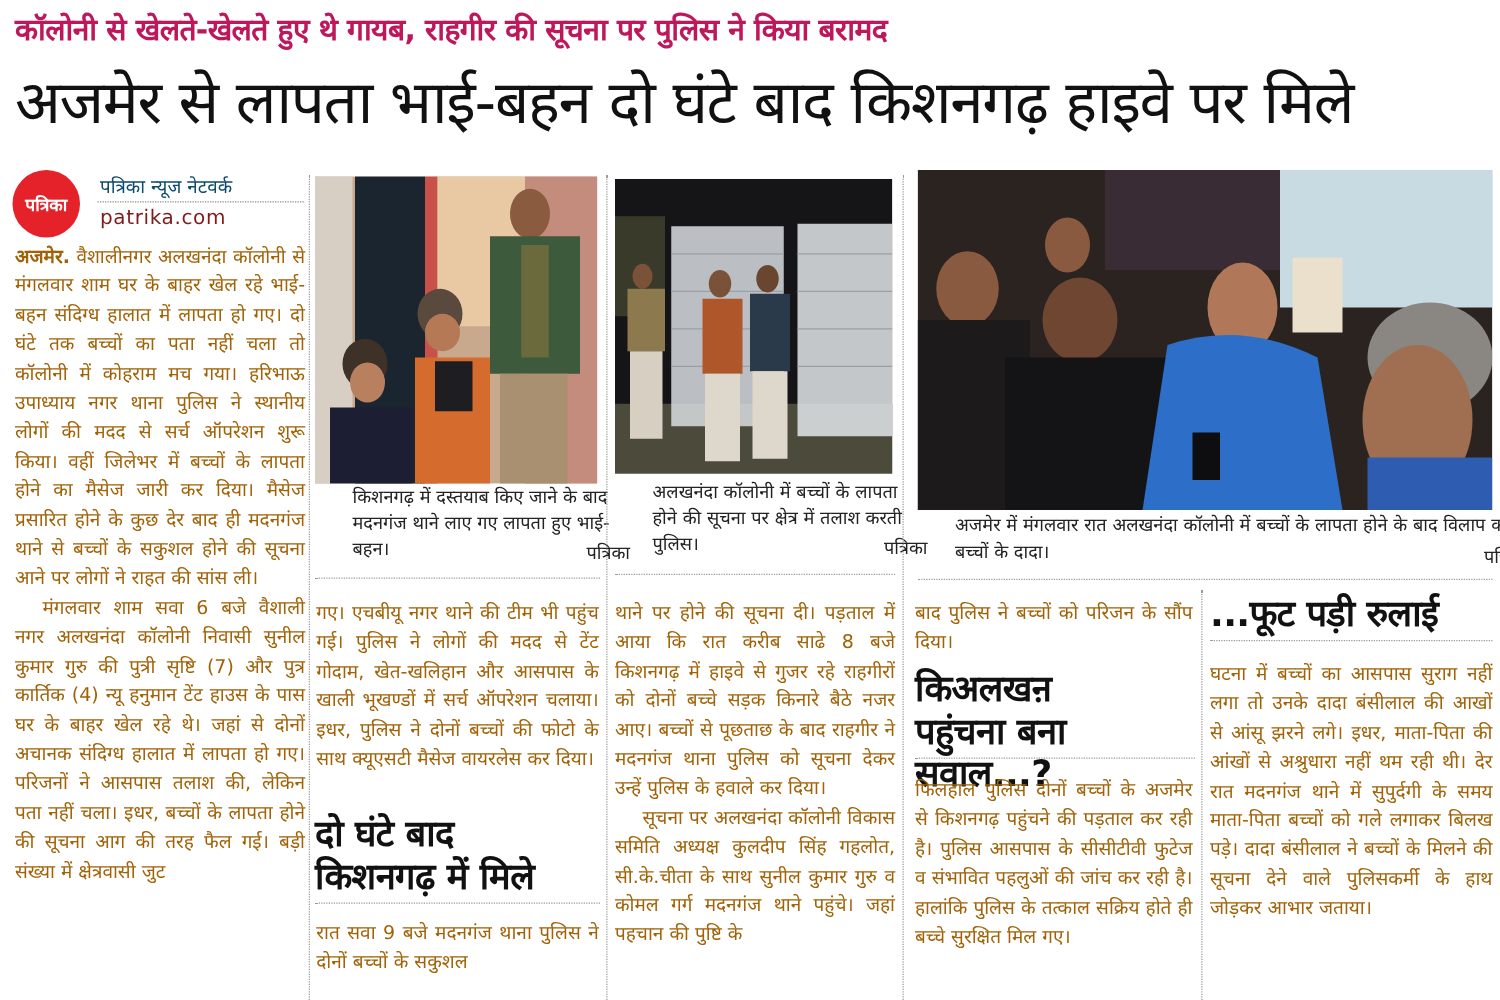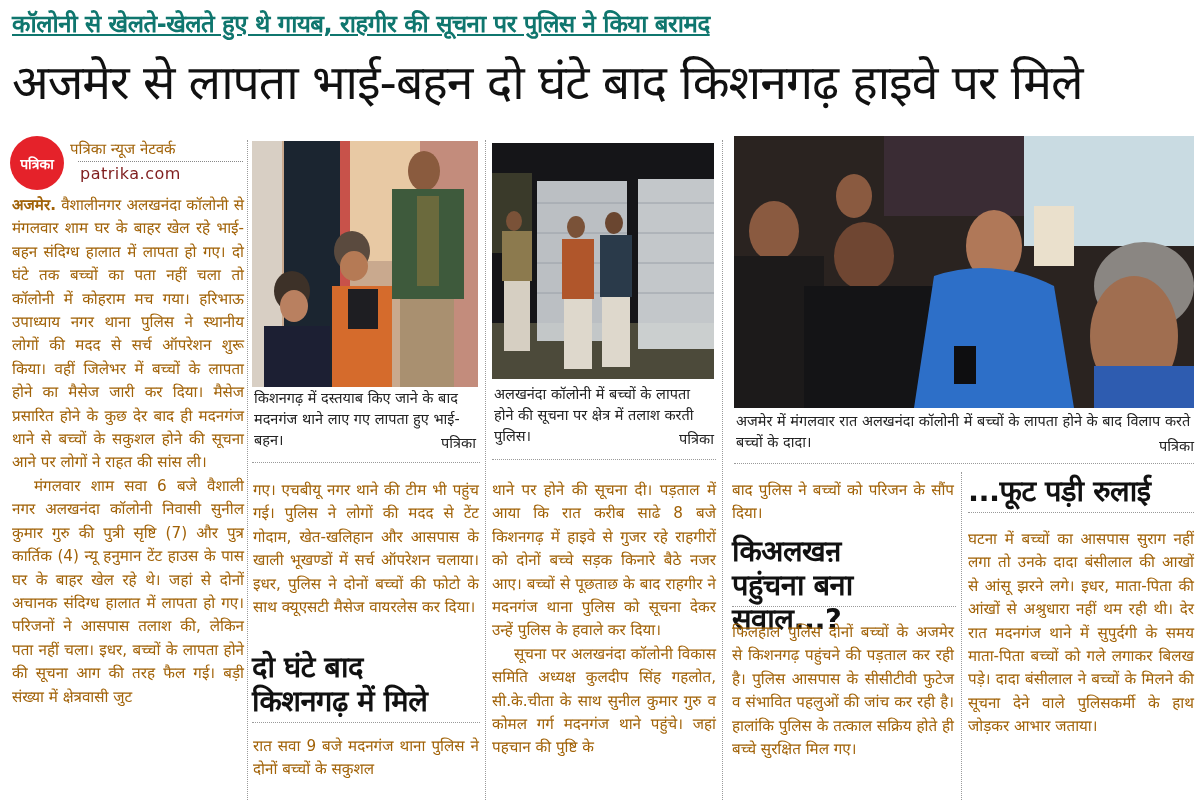--- a/index.html
+++ b/index.html
@@ -1,53 +1,53 @@
 <!DOCTYPE html>
 <html><head>
 <meta charset="utf-8">
 <style>
   * { margin: 0; padding: 0; box-sizing: border-box; }
   html, body { width: 1200px; height: 800px; background: #ffffff; overflow: hidden; }
   body { font-family: "DejaVu Sans", sans-serif; color: #1a1a1a; position: relative; }
 
   .kicker {
     position: absolute; left: 12px; top: 6px; width: 1180px; height: 36px;
-    color: #0f766e; font-weight: bold; font-size: 24px; line-height: 36px;
-    font-family: "DejaVu Sans", sans-serif; letter-spacing: -0.5px; white-space: nowrap; text-decoration: underline;
+    color: #be185d; font-weight: bold; font-size: 24px; line-height: 36px;
+    font-family: "DejaVu Sans", sans-serif; letter-spacing: -0.5px; white-space: nowrap;
   }
   .headline {
     position: absolute; left: 12px; top: 42px; width: 1180px; height: 80px;
     font-size: 48px; line-height: 80px; color: #111; font-weight: normal;
     font-family: "DejaVu Sans", sans-serif; letter-spacing: -1px; white-space: nowrap;
   }
 
   
   .byline { position: absolute; left: 10px; top: 136px; width: 240px; height: 52px; }
   .logo {
     position: absolute; left: 0; top: 0; width: 54px; height: 54px; border-radius: 50%;
     background: #e5222a; color: #fff; font-size: 14px; font-weight: bold;
     display: flex; align-items: center; justify-content: center;
   }
-  .byline-org { position: absolute; left: 60px; top: 2px; font-size: 15px; color: #a16207; white-space: nowrap; text-align: center; }
+  .byline-org { position: absolute; left: 70px; top: 2px; font-size: 15px; color: #0c4a6e; white-space: nowrap; text-align: center; }
   .byline-rule { position: absolute; left: 68px; top: 25px; width: 165px; border-top: 1px dotted #888; }
   .byline-site { position: absolute; left: 70px; top: 28px; font-size: 16px; color: #7f1d1d; letter-spacing: 0.5px; }
 
   .col-text {
     position: absolute; font-size: 15.2px; line-height: 23.4px; color: #a16207;
     text-align: justify; text-align-last: left;
   }
   .col-text p { margin: 0; }
   .col-text p.indent { text-indent: 22px; }
   .dateline { font-weight: bold; }
 
   .vr { position: absolute; border-left: 1px dotted #9a9a9a; }
   .hr { position: absolute; border-top: 1px dotted #9a9a9a; }
 
   .photo { position: absolute; overflow: hidden; }
-  .caption { position: absolute; font-size: 14.5px; line-height: 21px; color: #222; }
+  .caption { position: absolute; font-size: 14.5px; line-height: 21px; color: #222; margin-left: 28px; }
   .credit { position: absolute; right: 0; bottom: 0; font-size: 14.5px; color: #222; }
 
   .subhead { position: absolute; font-weight: bold; font-size: 29px; line-height: 34px; color: #111; letter-spacing: -0.5px; }
 </style>
 </head>
 <body>
 
 <div class="kicker">कॉलोनी से खेलते-खेलते हुए थे गायब, राहगीर की सूचना पर पुलिस ने किया बरामद</div>
 <div class="headline">अजमेर से लापता भाई-बहन दो घंटे बाद किशनगढ़ हाइवे पर मिले</div>
 

